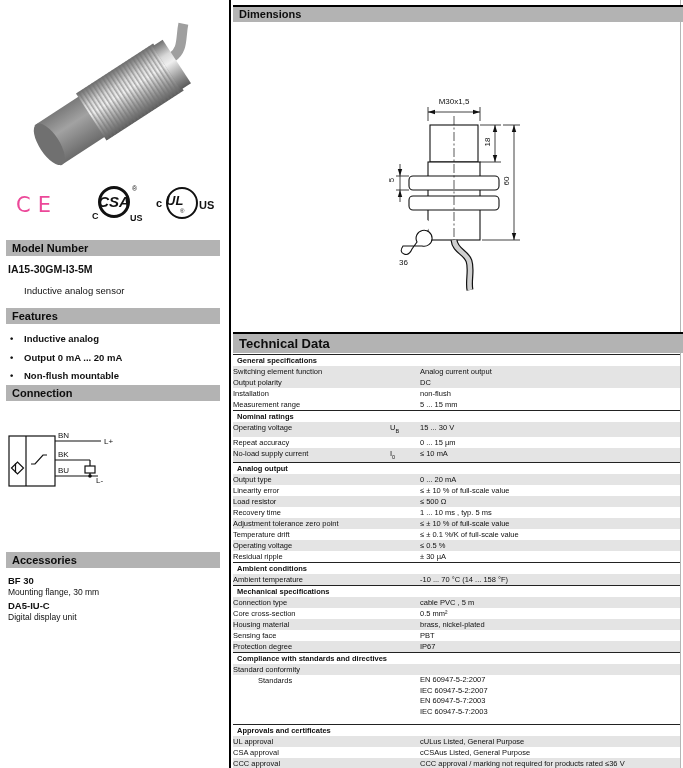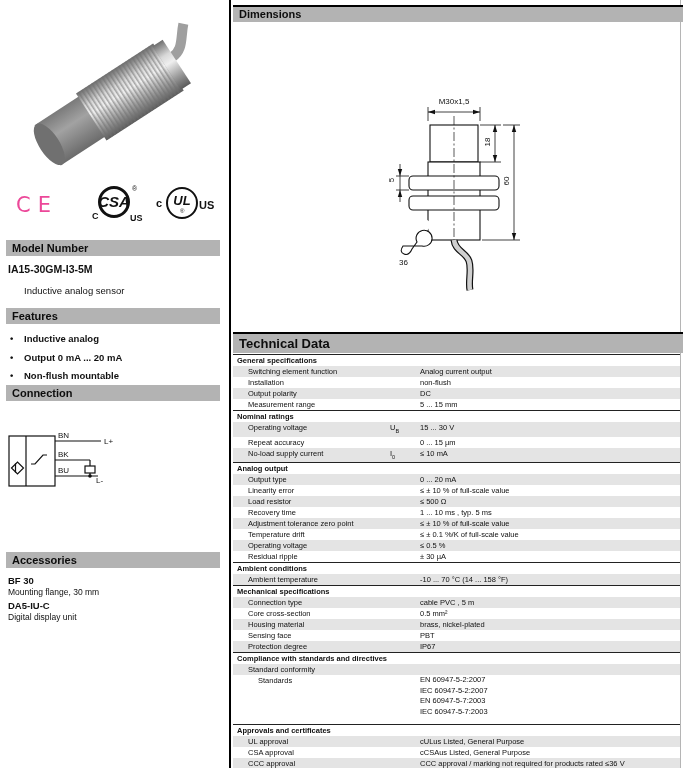--- a/index.html
+++ b/index.html
@@ -32,32 +32,32 @@
   .csa .ring{position:absolute;left:6px;top:3px;width:32px;height:32px;border:3px solid #111;
              border-radius:50%;box-sizing:border-box;}
   .csa .csa-txt{position:absolute;left:6px;top:10px;width:32px;text-align:center;font-weight:bold;
                 font-size:15px;font-style:italic;}
   .csa .reg{position:absolute;left:40px;top:2px;font-size:7px;}
   .csa .c{position:absolute;left:0px;top:28px;font-size:9px;font-weight:bold;}
   .csa .us{position:absolute;left:38px;top:30px;font-size:9px;font-weight:bold;}
   .ul{position:absolute;left:146px;top:2px;width:64px;height:44px;}
   .ul .ring{position:absolute;left:12px;top:2px;width:32px;height:32px;border:2.5px solid #111;
             border-radius:50%;box-sizing:border-box;}
-  .ul .ul-txt{position:absolute;left:12px;top:8px;width:32px;text-align:center;font-weight:bold;
+  .ul .ul-txt{position:absolute;left:12px;top:8px;width:32px;font-weight:bold;
               font-size:13px;font-style:italic;}
   .ul .reg{position:absolute;left:26px;top:23px;font-size:6px;}
   .ul .c{position:absolute;left:2px;top:12px;font-size:11px;font-weight:bold;}
   .ul .us{position:absolute;left:45px;top:14px;font-size:11px;font-weight:bold;}
 
   
   .td-table{position:absolute;left:0;top:354px;width:450px;font-size:7.5px;line-height:11px;}
   .td-subheader{font-weight:bold;border-top:1.5px solid #222;padding-left:4px;height:11px;}
   .td-row{display:flex;min-height:11px;}
   .td-row.shaded{background:#e4e4e4;}
-  .td-label{width:157px;padding-left:15px;box-sizing:border-box;flex:none;}
+  .td-label{width:157px;box-sizing:border-box;flex:none;}
   .td-label.ind2{padding-left:25px;}
   .td-sym{width:30px;flex:none;}
   .td-value{flex:1;}
   .td-value div{line-height:10.5px;}
   .td-section.gap{margin-top:7px;}
   sub{font-size:5.5px;}
 
   svg text{font-family:"Liberation Sans","DejaVu Sans",sans-serif;}
 </style>
 </head>
@@ -244,29 +244,29 @@
     <div class="bar big abs" style="left:0;top:332px;width:447px;">Technical Data</div>
 
     <div class="td-table" id="td-table" style="width:447px;">
         <div class="td-section">
           <div class="td-subheader">General specifications</div>
           <div class="td-row shaded">
             <span class="td-label">Switching element function</span>
             <span class="td-sym"></span>
             <span class="td-value">Analog current output</span>
           </div>
+          <div class="td-row shaded">
+            <span class="td-label">Output polarity</span>
+            <span class="td-sym"></span>
+            <span class="td-value">DC</span>
+          </div>
           <div class="td-row">
             <span class="td-label">Installation</span>
             <span class="td-sym"></span>
             <span class="td-value">non-flush</span>
-          </div>
-          <div class="td-row shaded">
-            <span class="td-label">Output polarity</span>
-            <span class="td-sym"></span>
-            <span class="td-value">DC</span>
           </div>
           <div class="td-row">
             <span class="td-label">Measurement range</span>
             <span class="td-sym"></span>
             <span class="td-value">5 ... 15 mm</span>
           </div>
         </div>
         <div class="td-section">
           <div class="td-subheader">Nominal ratings</div>
           <div class="td-row shaded">

